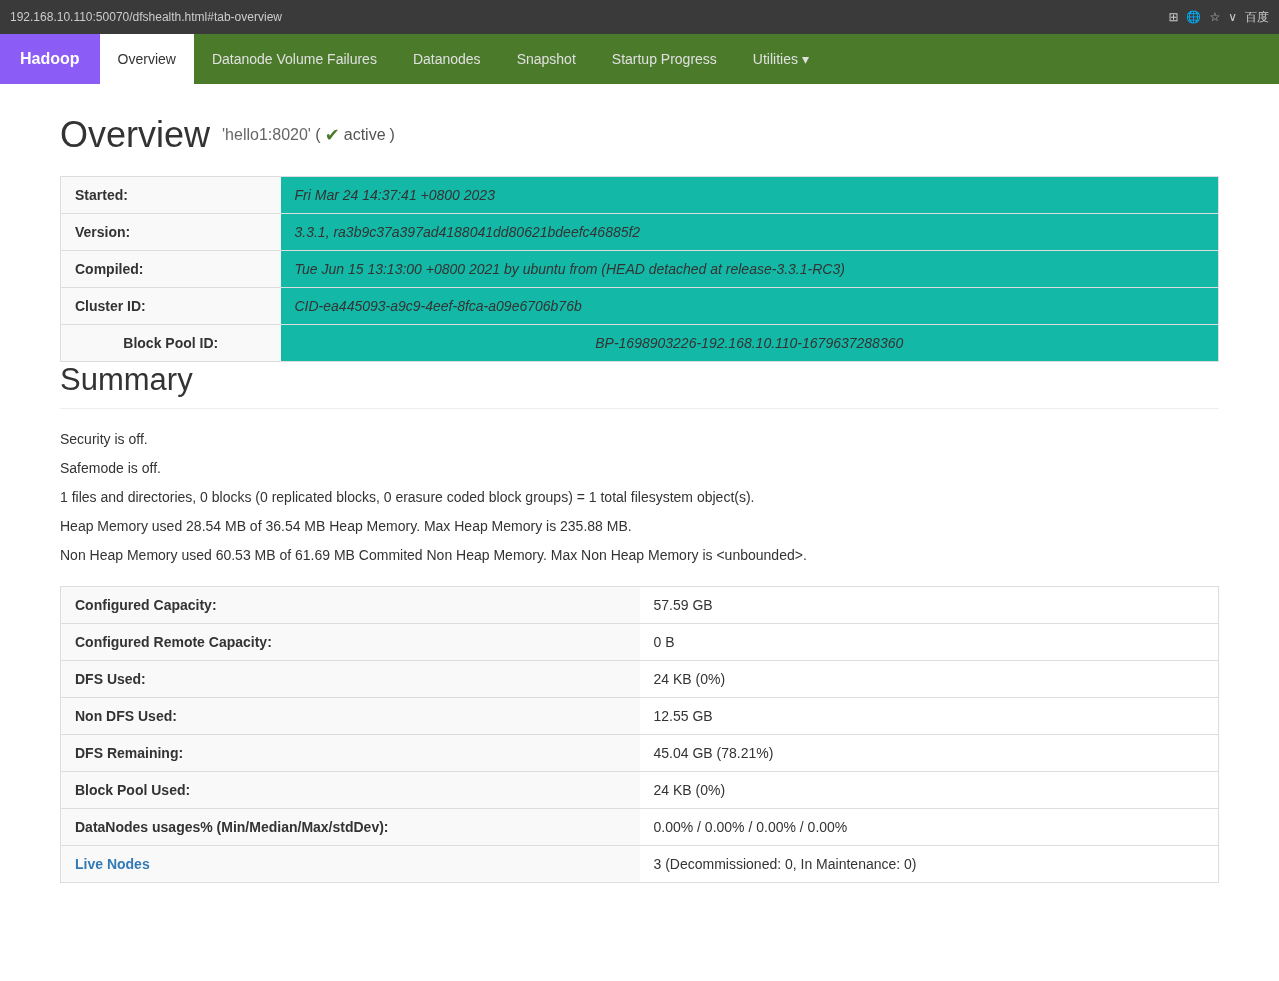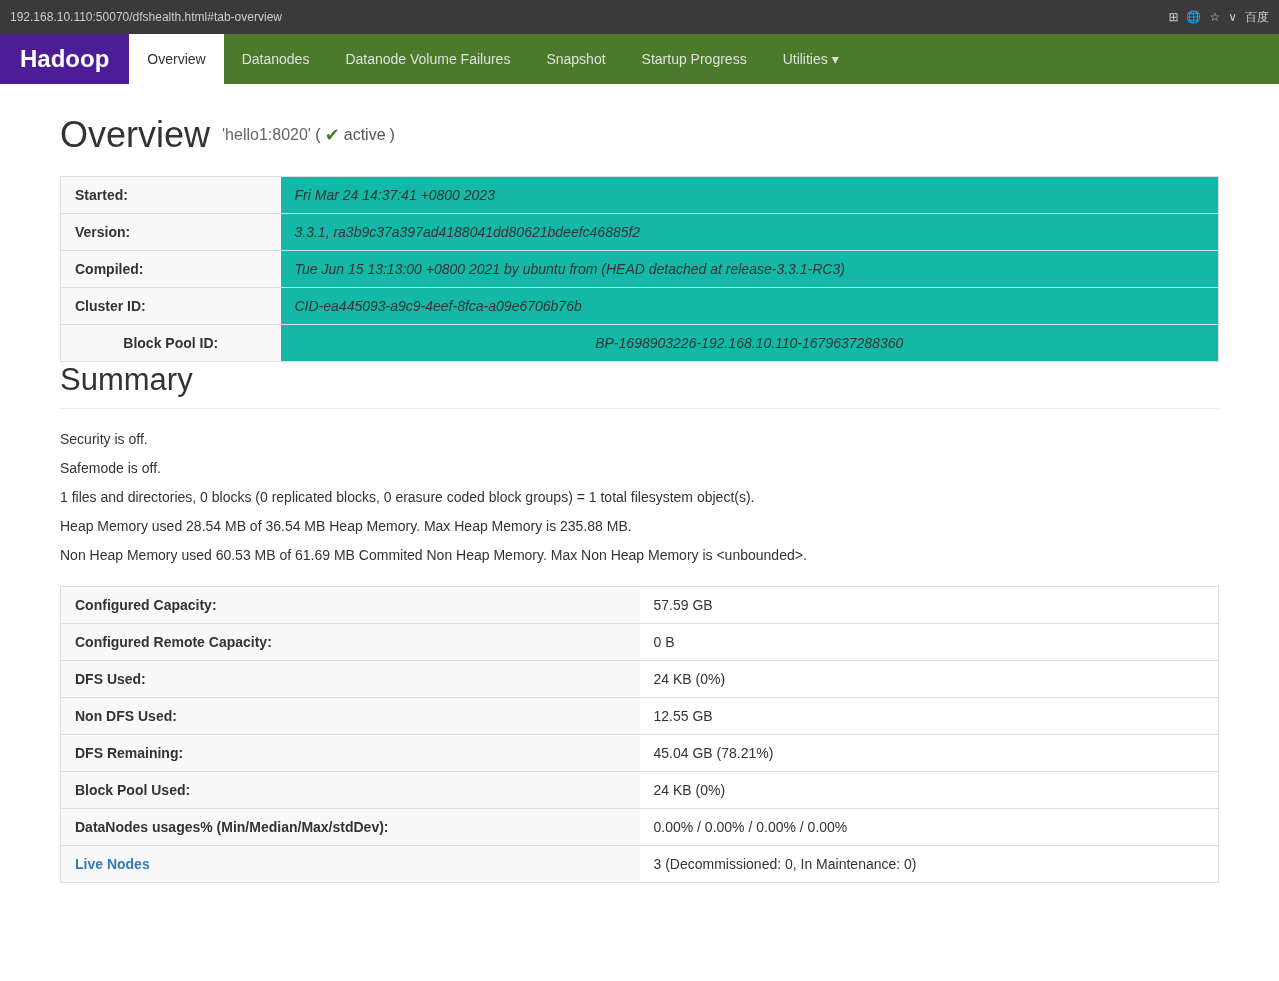--- a/index.html
+++ b/index.html
@@ -20,23 +20,23 @@
     .browser-bar-right { display: flex; align-items: center; gap: 8px; color: #ccc; font-size: 12px; }
 
     
     .navbar {
       background: #4a7a2a;
       display: flex;
       align-items: stretch;
       height: 50px;
     }
     .navbar-brand {
-      background: #4c1d95;
+      background: #8b5cf6;
       color: #fff;
-      font-size: 24px;
+      font-size: 16px;
       font-weight: bold;
       padding: 0 20px;
       display: flex;
       align-items: center;
       text-decoration: none;
     }
     .nav-item {
       color: #e0e0e0;
       padding: 0 18px;
       display: flex;
@@ -162,22 +162,22 @@
     <span>🌐</span>
     <span>☆</span>
     <span>∨</span>
     <span>百度</span>
   </div>
 </div>
 
 <nav class="navbar">
   <a class="navbar-brand" href="#">Hadoop</a>
   <a class="nav-item active" href="#">Overview</a>
+  <a class="nav-item" href="#">Datanode Volume Failures</a>
   <a class="nav-item" href="#">Datanodes</a>
-  <a class="nav-item" href="#">Datanode Volume Failures</a>
   <a class="nav-item" href="#">Snapshot</a>
   <a class="nav-item" href="#">Startup Progress</a>
   <a class="nav-item nav-item-dropdown" href="#">
     <span>Utilities</span>
     <span>▾</span>
   </a>
 </nav>
 
 <div class="main-content">
 

